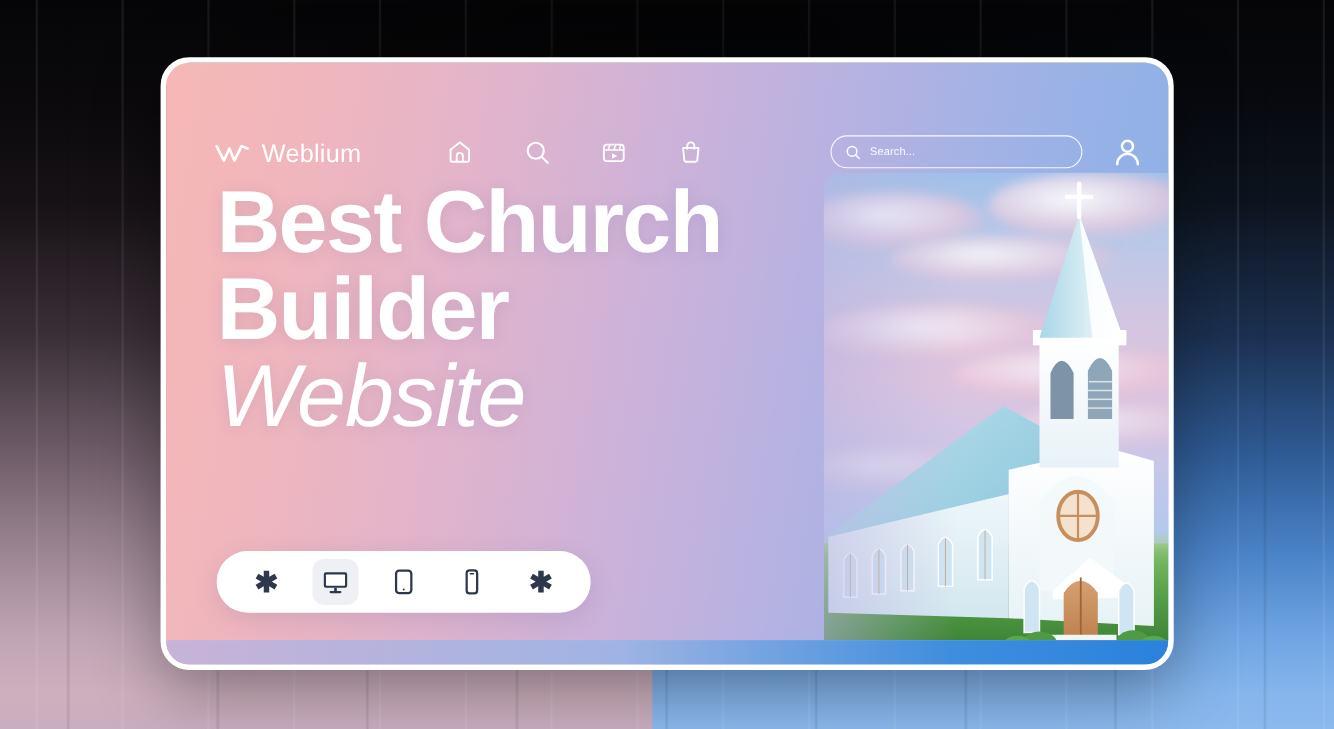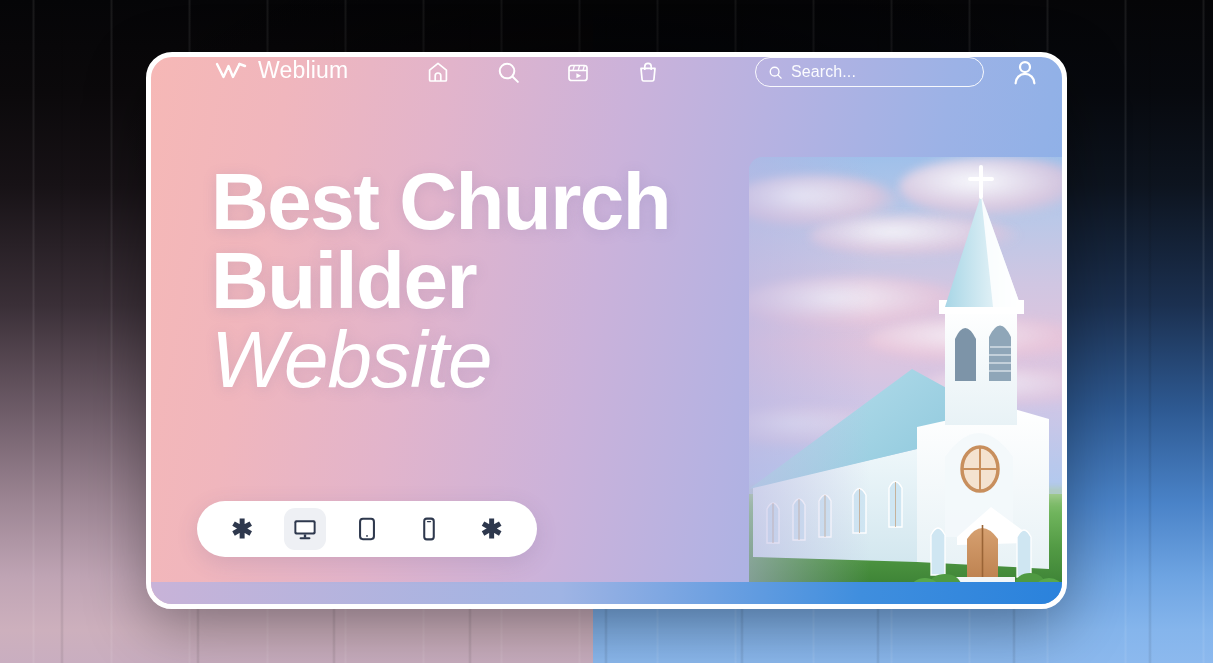--- a/index.html
+++ b/index.html
@@ -119,46 +119,46 @@
     filter: blur(3px);
   }
   .scene-shade{
     position:absolute; inset:0;
     background: linear-gradient(to right, rgba(185,180,225,.55) 0%, rgba(185,180,225,0) 38%);
     pointer-events:none;
   }
 
   
   .headline {
-    position: absolute; left: 60px; top: 105px;
+    position: absolute; left: 46px; top: 105px;
     color: #ffffff; z-index: 6;
     line-height: 0.99;
     letter-spacing: -1.5px;
   }
   .hl-line { font-size: 80px; font-weight: 700; display: block; white-space: nowrap;
              text-shadow: 0 2px 14px rgba(120,110,160,0.20); }
   .hl-line.italic { font-style: italic; font-weight: 400; letter-spacing: -1px; }
 
   
   .nav {
     position: absolute; left: 0; right: 0; top: 0; height: 96px;
-    display: flex; align-items: flex-start; z-index: 8;
-    padding: 0 22px 0 64px;
+    display: flex; align-items: flex-end; z-index: 8;
+    padding: 0 22px 0 44px;
   }
   .brand { display: flex; align-items: center; gap: 11px; }
   .brand-name { color: #fff; font-size: 23px; font-weight: 500; letter-spacing: .2px; }
   .nav-icons { display: flex; align-items: center; gap: 40px; margin-left: 75px; }
   .nav-ic { width: 30px; height: 30px; display: flex; align-items: center; justify-content: center; cursor: pointer; }
   .spacer { flex: 1; }
   .search {
     width: 229px; height: 30px; border: 1.6px solid rgba(255,255,255,.92);
     border-radius: 15px; display: flex; align-items: center; gap: 8px;
     padding: 0 12px; margin-right: 26px;
   }
-  .search-ph { color: rgba(255,255,255,.95); font-size: 16px; letter-spacing: .1px; }
+  .search-ph { color: rgba(255,255,255,.95); font-size: 10px; letter-spacing: .1px; }
   .avatar-ic { width: 30px; height: 30px; }
 
   
   .devbar {
     position: absolute; left: 46px; bottom: 47px;
     width: 340px; height: 56px; background: #ffffff;
     border-radius: 28px; z-index: 9;
     display: flex; align-items: center; justify-content: space-around;
     padding: 0 14px;
     box-shadow: 0 6px 22px rgba(90,80,130,0.16);

